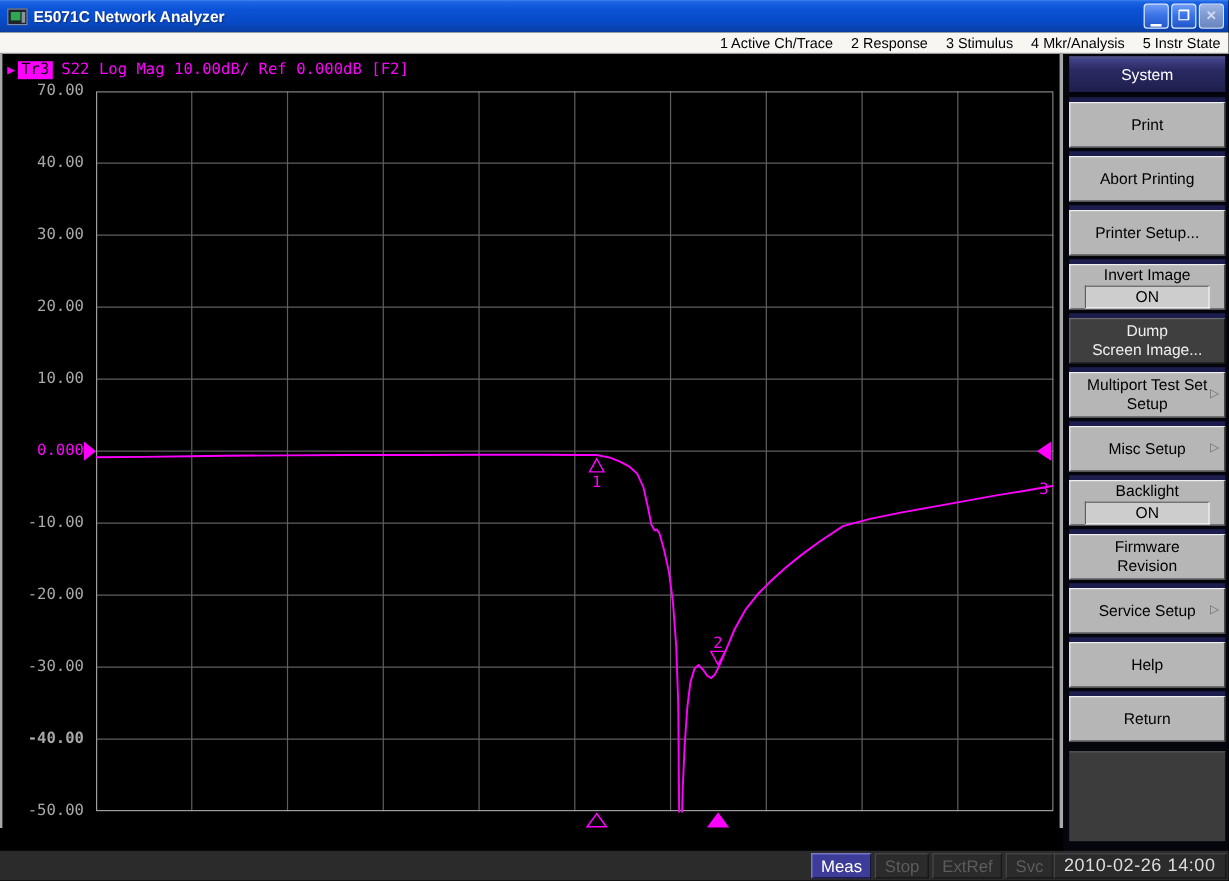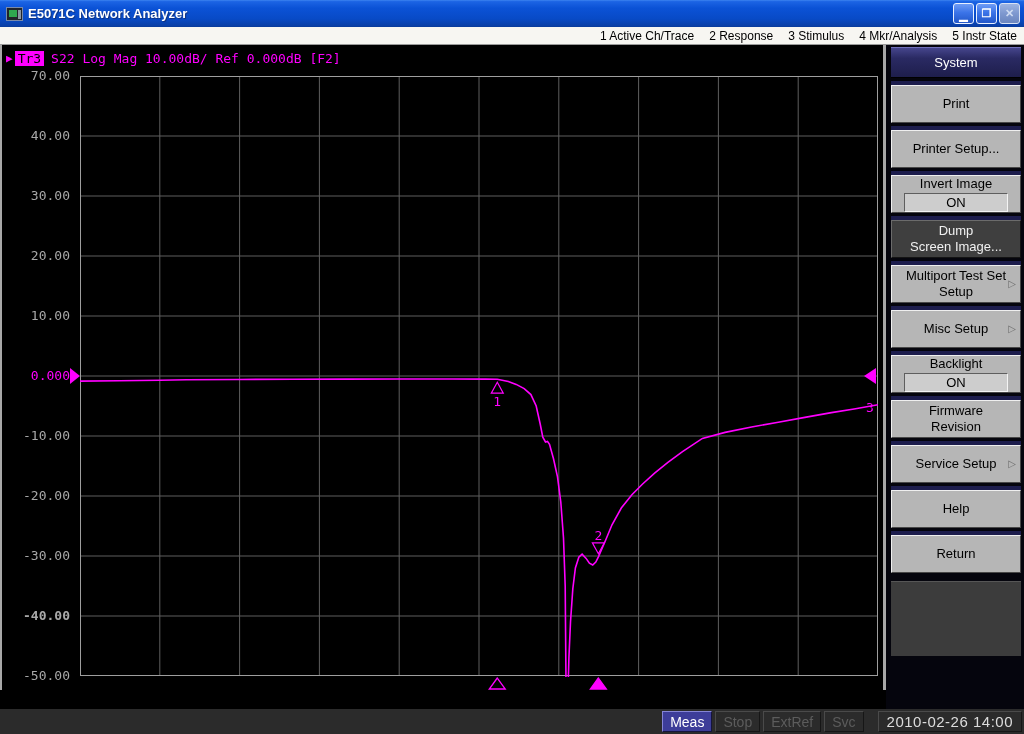--- a/index.html
+++ b/index.html
@@ -59,21 +59,21 @@
   .skey.active { background:#3f3f3f; color:#f0f0f0; border-top-color:#6b6b6b; border-left-color:#6b6b6b;
     border-right-color:#141414; border-bottom-color:#141414; }
   .valbox { width:104px; height:28px; background:#cdcdcd; margin-top:1px;
     border-top:1px solid #5e5e5e; border-left:1px solid #5e5e5e; border-right:1px solid #f4f4f4;
     border-bottom:1px solid #f4f4f4; font-size:13px; display:flex; align-items:center; justify-content:center; }
   .subarrow { position:absolute; right:4px; top:50%; transform:translateY(-50%); color:#6e6e6e; font-size:10px; }
   .sb-fill { margin-top:8px; height:75px; background:#3c3c3c; border-top:1px solid #565656; }
 
   
   .statusbar { position:absolute; left:0; top:709px; width:1024px; height:25px; background:#2b2b2b;
-    display:flex; align-items:center; justify-content:flex-end; gap:14px; padding:0 2px; }
+    display:flex; align-items:center; justify-content:flex-end; gap:0; padding:0 2px; }
   .stbox { height:21px; padding:0 7px; font-size:14px; display:flex; align-items:center; justify-content:center;
     border-top:1px solid #4a4a4a; border-left:1px solid #4a4a4a; border-right:1px solid #161616;
     border-bottom:1px solid #161616; color:#5c5c5c; }
   .stbox.active { background:#3d3d99; color:#fff; border-top-color:#8585d5; border-left-color:#8585d5;
     border-right-color:#15153d; border-bottom-color:#15153d; }
   .stdate { height:21px; padding:0 8px; font-size:15px; color:#dcdcdc; display:flex; align-items:center;
     border-top:1px solid #4a4a4a; border-left:1px solid #4a4a4a; border-right:1px solid #161616;
     border-bottom:1px solid #161616; letter-spacing:0.5px; }
 </style>
 </head>
@@ -168,20 +168,21 @@
         </g>
         <polygon points="518.3675000000003,602 510.3675000000003,613 526.3675000000003,613" fill="#ff00ff" stroke="#ff00ff" stroke-width="1.3"></polygon>
       </svg>
 
   </div>
 
   <div class="sidebar">
     <div class="skey-header">System</div>
     <div id="skeys">
         <div class="skey"><span>Print</span></div>
+        <div class="skey"><span>Abort Printing</span></div>
         <div class="skey"><span>Printer Setup...</span></div>
         <div class="skey"><span>Invert Image</span><div class="valbox">ON</div></div>
         <div class="skey active"><span>Dump
 Screen Image...</span></div>
         <div class="skey"><span>Multiport Test Set
 Setup</span><span class="subarrow">▷</span></div>
         <div class="skey"><span>Misc Setup</span><span class="subarrow">▷</span></div>
         <div class="skey"><span>Backlight</span><div class="valbox">ON</div></div>
         <div class="skey"><span>Firmware
 Revision</span></div>

